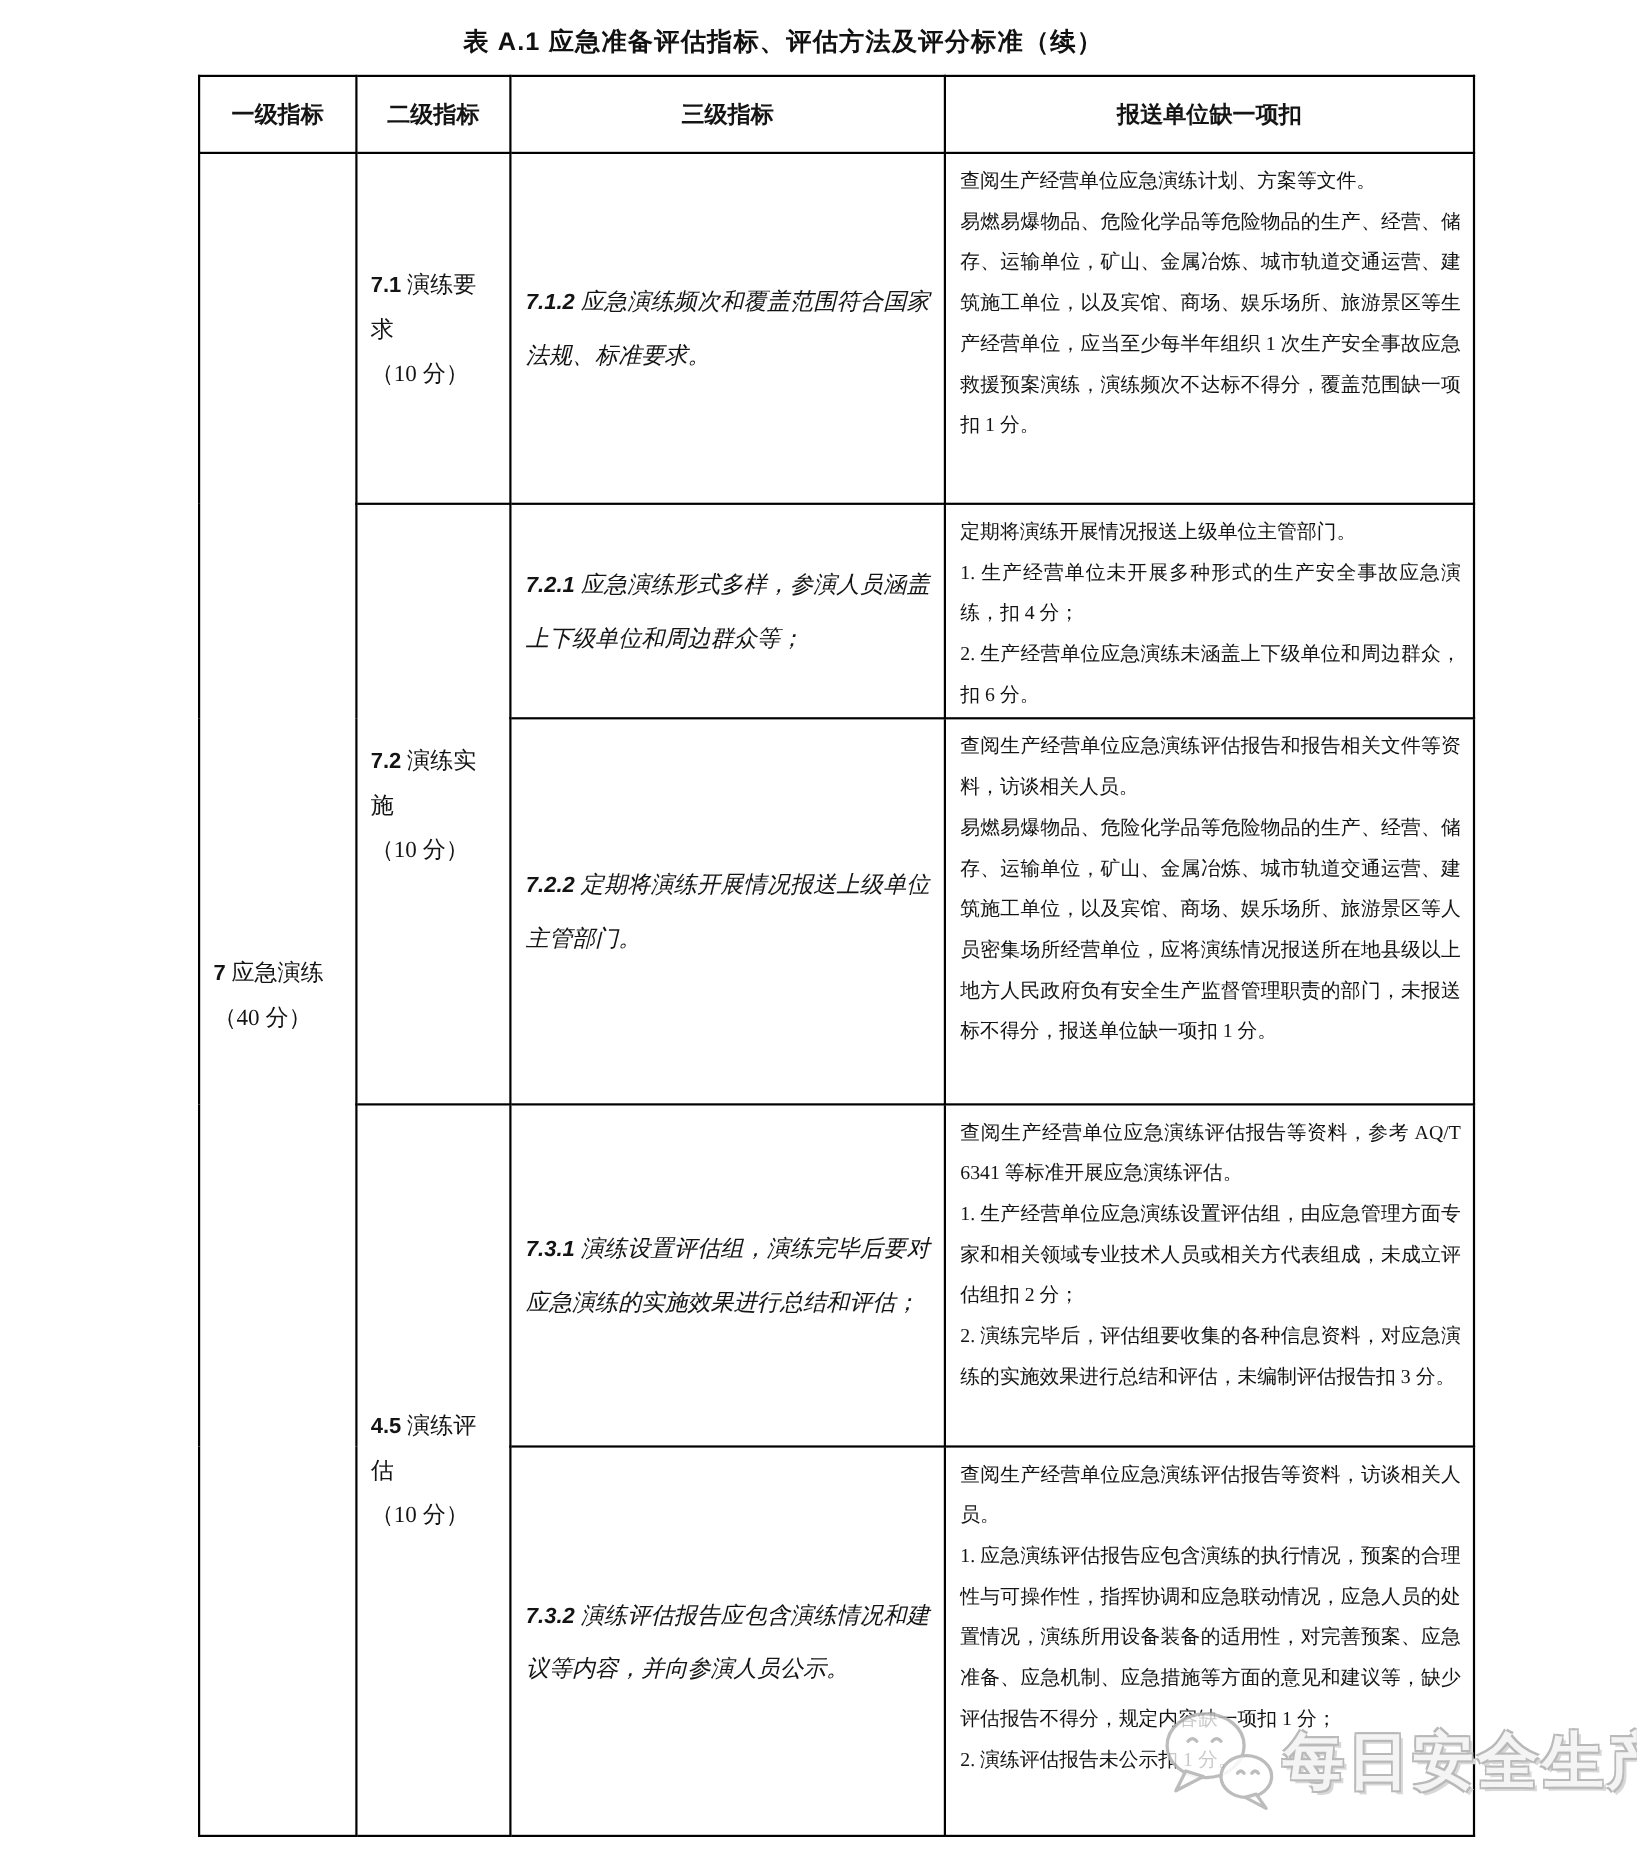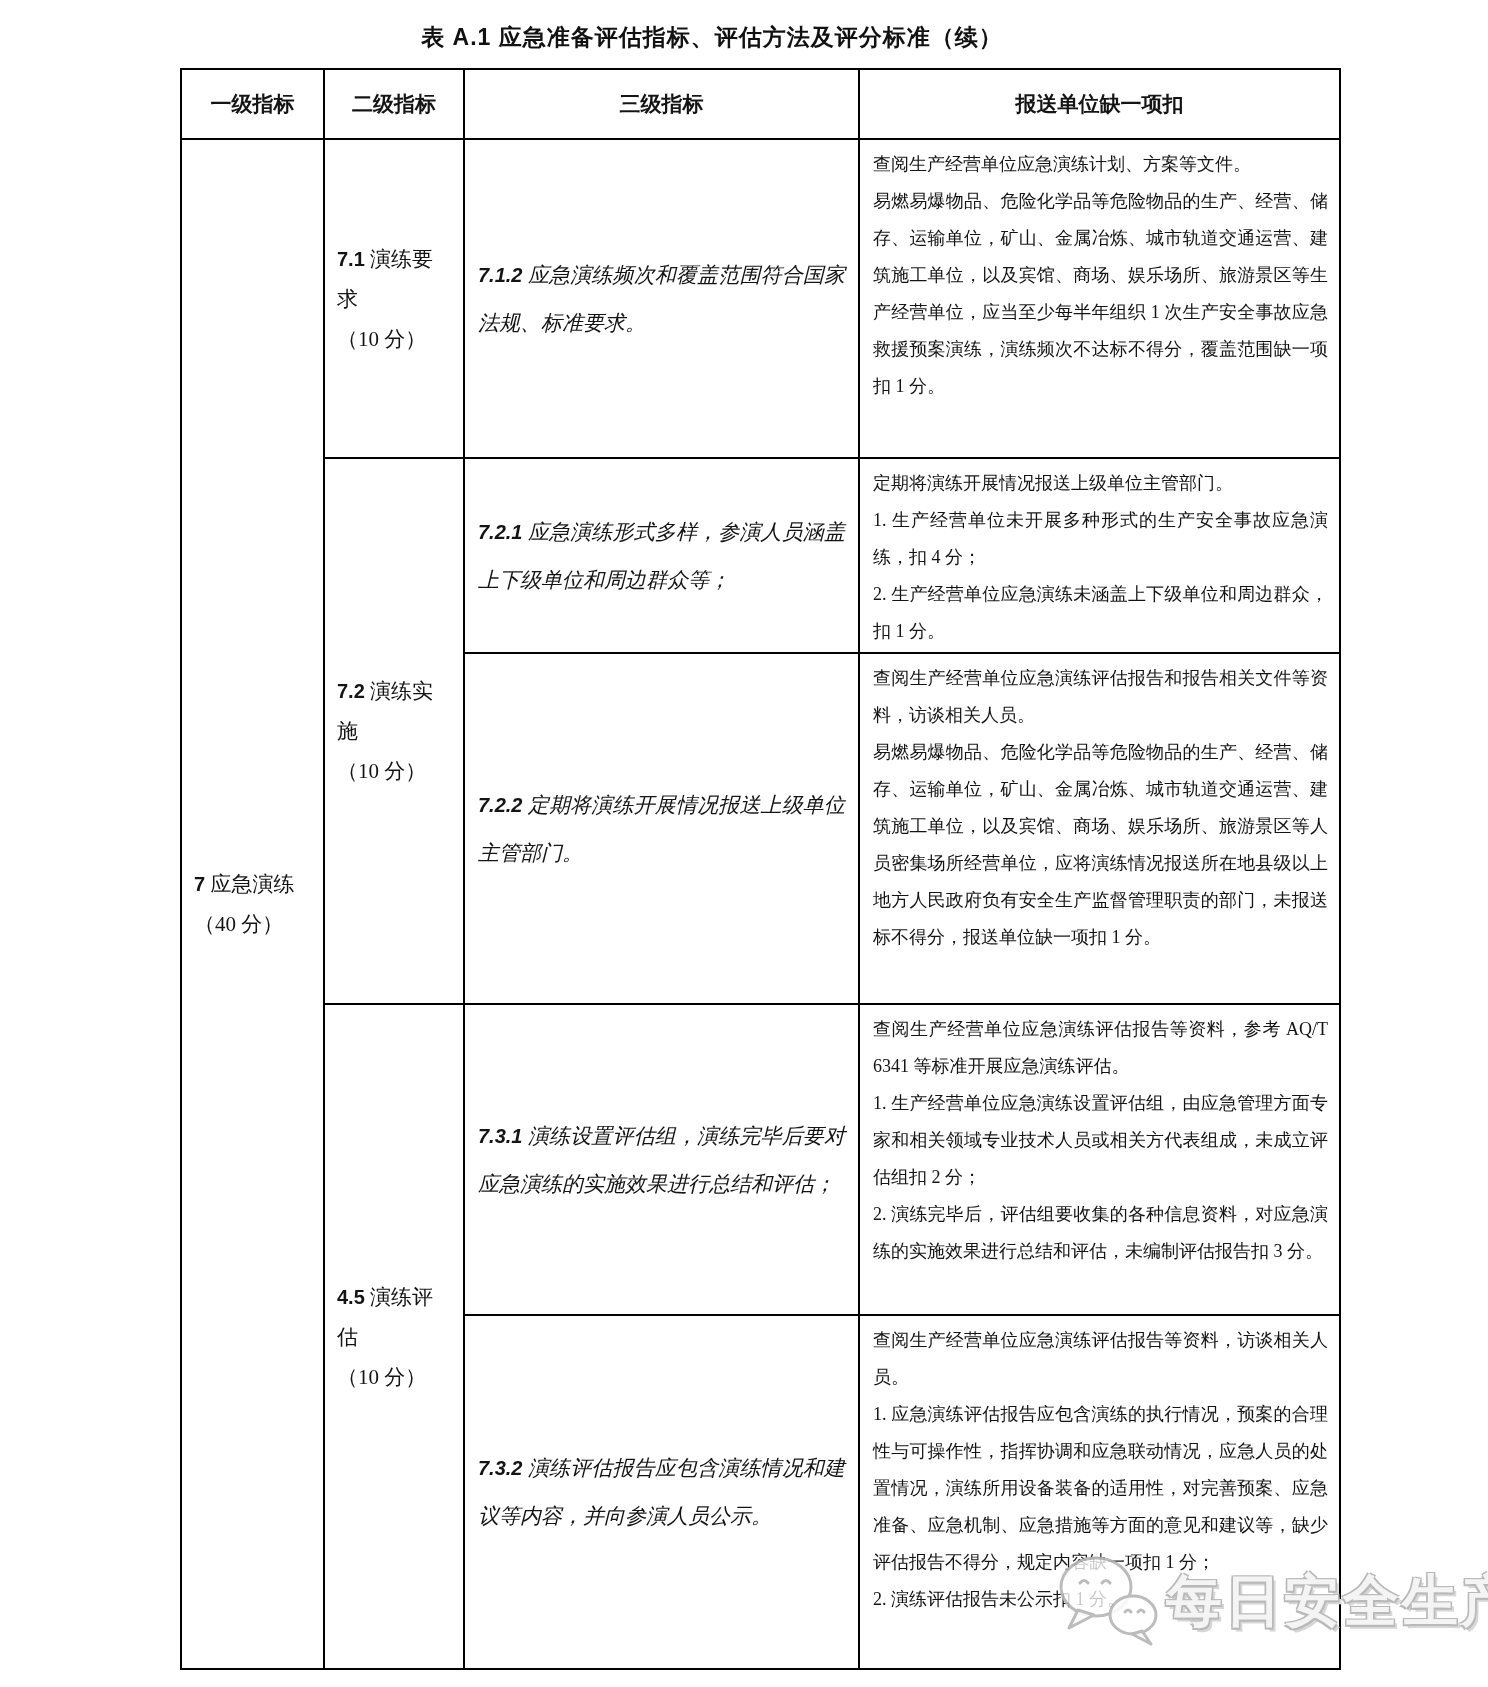--- a/index.html
+++ b/index.html
@@ -120,21 +120,21 @@
       <td class="c2" rowspan="2">
         <span><span class="num">7.2</span> <span>演练实施</span></span>
         <span class="score-line">（10 分）</span>
       </td>
       <td class="c3">
         <span class="num">7.2.1</span> <span>应急演练形式多样，参演人员涵盖上下级单位和周边群众等；</span>
       </td>
       <td class="c4">
         <p>定期将演练开展情况报送上级单位主管部门。</p>
         <p>1. 生产经营单位未开展多种形式的生产安全事故应急演练，扣 4 分；</p>
-        <p>2. 生产经营单位应急演练未涵盖上下级单位和周边群众，扣 1 分。</p>
+        <p>2. 生产经营单位应急演练未涵盖上下级单位和周边群众，扣 6 分。</p>
       </td>
     </tr>
     <tr class="tr-3">
       <td class="c3">
         <span class="num">7.2.2</span> <span>定期将演练开展情况报送上级单位主管部门。</span>
       </td>
       <td class="c4">
         <p>查阅生产经营单位应急演练评估报告和报告相关文件等资料，访谈相关人员。</p>
         <p>易燃易爆物品、危险化学品等危险物品的生产、经营、储存、运输单位，矿山、金属冶炼、城市轨道交通运营、建筑施工单位，以及宾馆、商场、娱乐场所、旅游景区等人员密集场所经营单位，应将演练情况报送所在地县级以上地方人民政府负有安全生产监督管理职责的部门，未报送标不得分，报送单位缺一项扣 1 分。</p>
       </td>

